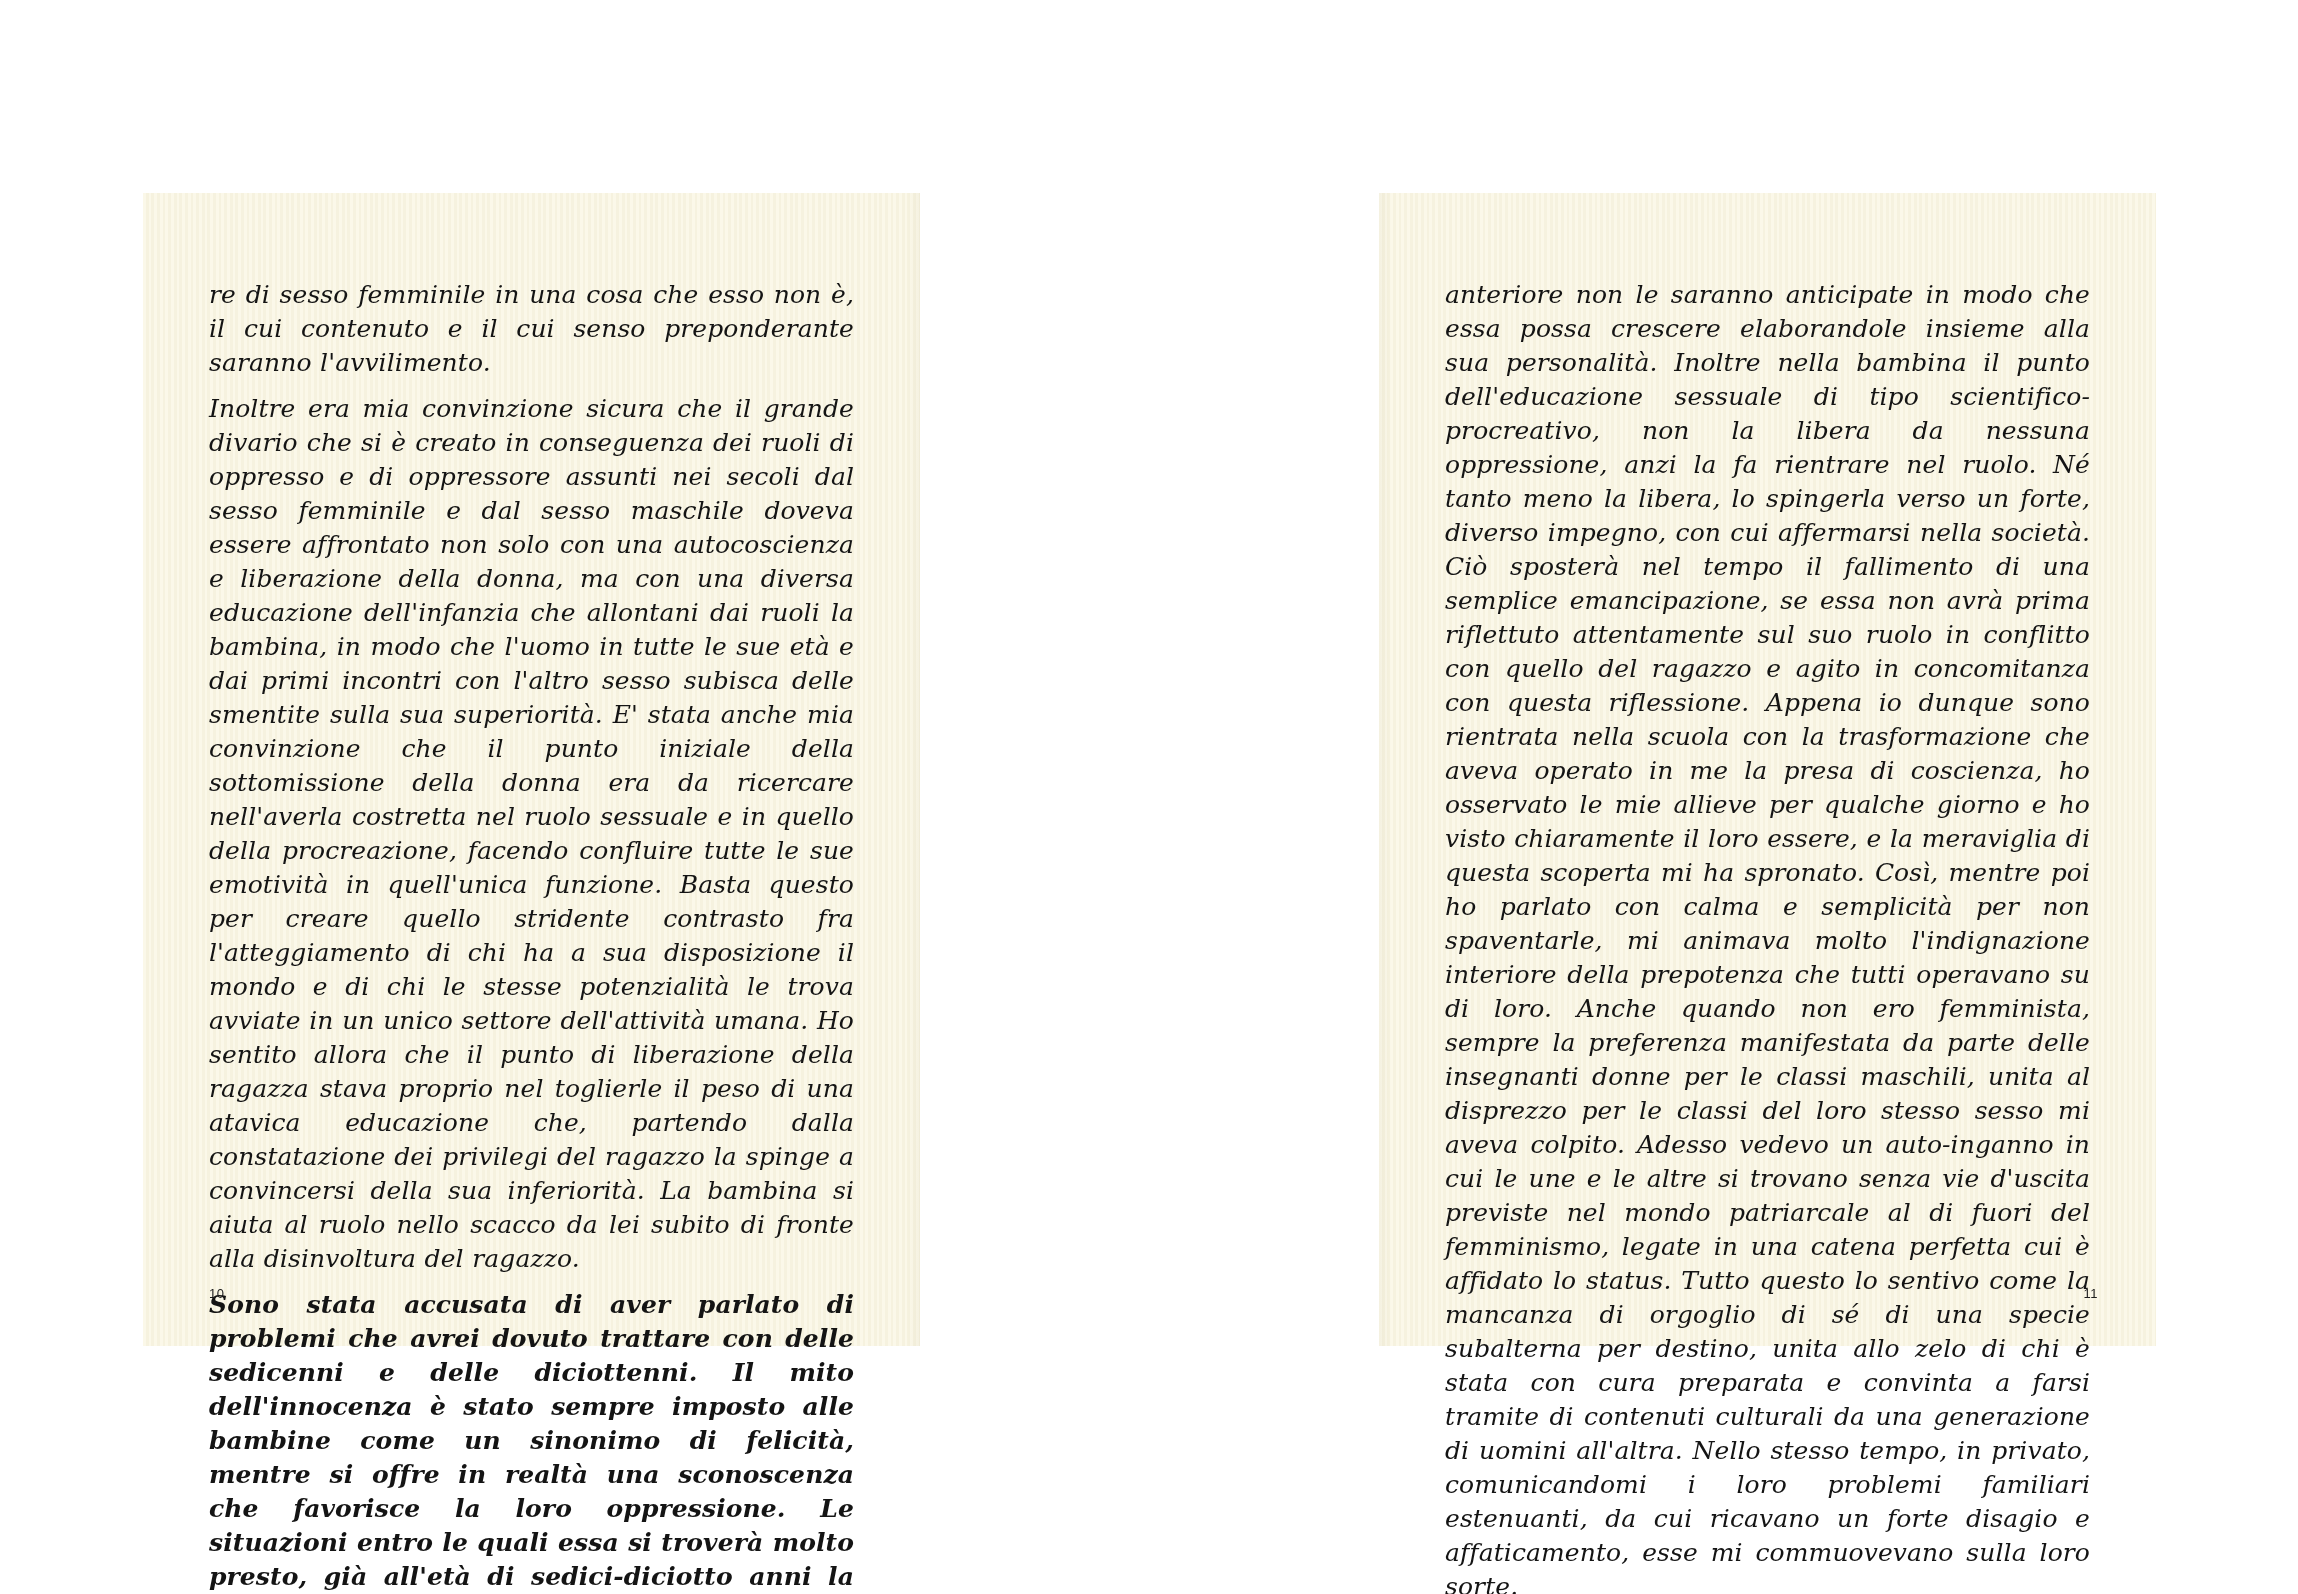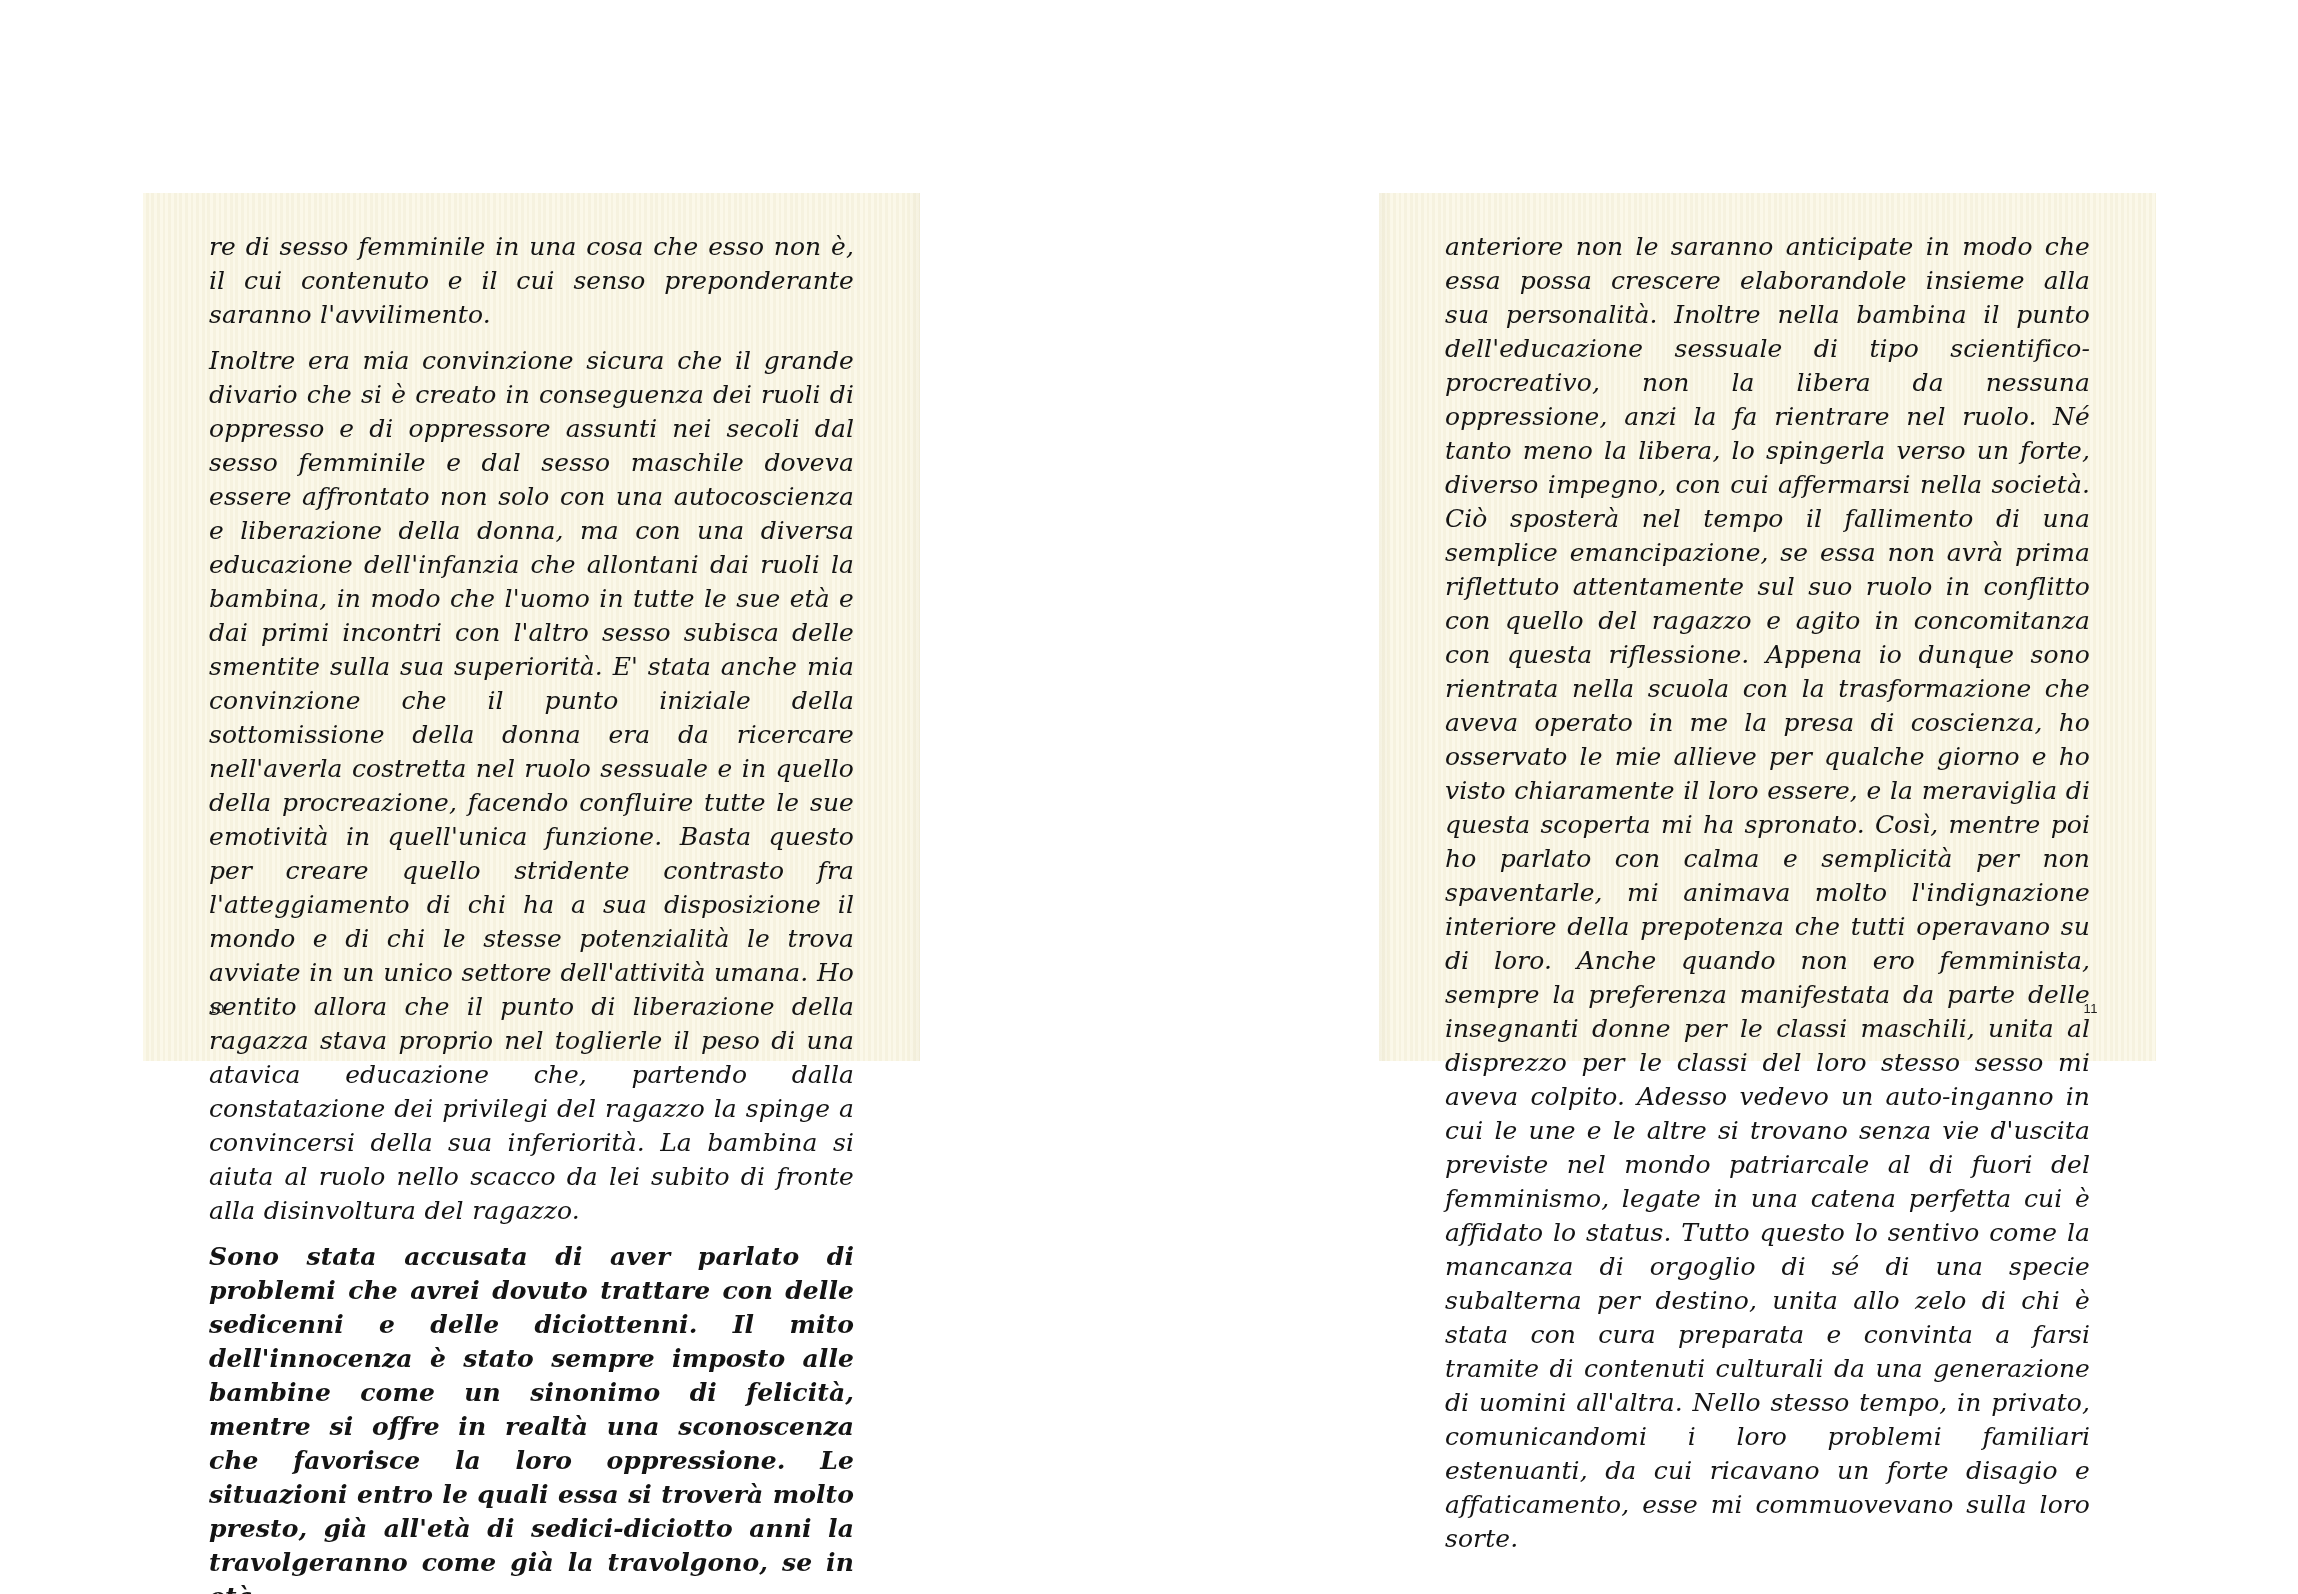--- a/index.html
+++ b/index.html
@@ -19,31 +19,31 @@
     width: 2299px;
     height: 1594px;
     display: flex;
     justify-content: center;
     align-items: flex-start;
   }
   .page {
     position: absolute;
     top: 193px;
     width: 777px;
-    height: 868px;
+    height: 1153px;
     background:
       repeating-linear-gradient(
         90deg,
         #fbf8e9 0px,
         #fbf8e9 2.8px,
         #f6f2df 2.8px,
         #f6f2df 5.6px
       );
     box-sizing: border-box;
-    padding: 37px 66px 0 66px;
+    padding: 85px 66px 0 66px;
   }
   .page-left  { left: 143px; }
   .page-right { left: 1379px; }
 
   .col {
     width: 645px;
     position: relative;
     height: 1026px;
   }
 

